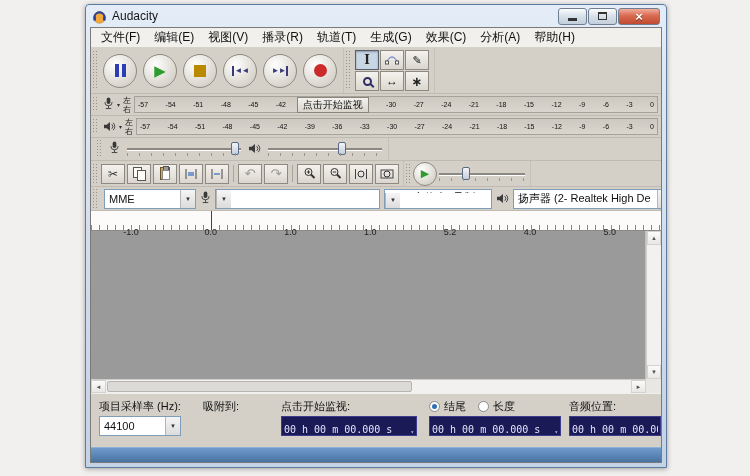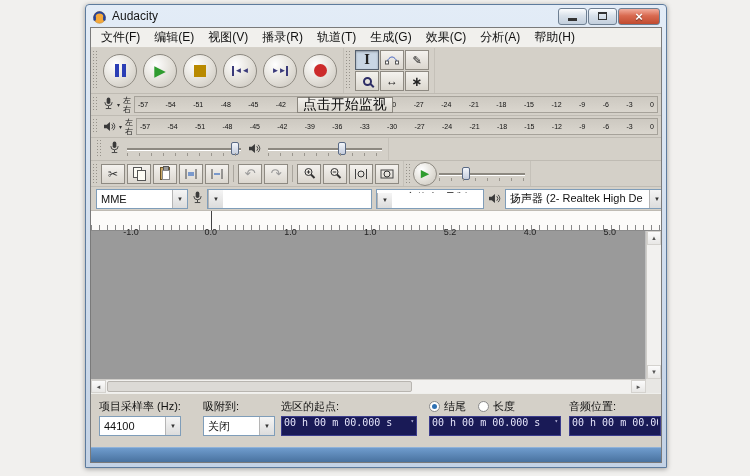--- a/index.html
+++ b/index.html
@@ -77,21 +77,21 @@
   .row-meter { height: 22px; flex: 0 0 22px; }
   .meter { flex: 1; display: flex; align-items: center; gap: 3px; padding: 1px 3px 1px 0; }
   .m-caret { font-size: 6px; color: #333; }
   .chan { display: flex; flex-direction: column; font-size: 8px; line-height: 9px; color: #222; }
   .m-scale {
     position: relative; flex: 1; height: 17px; border: 1px solid #a6a29a;
     background: linear-gradient(#cdc9c1, #dad6ce); display: flex; align-items: center;
   }
   .m-nums { flex: 1; display: flex; justify-content: space-between; padding: 0 3px; font-size: 7px; color: #111; }
   .monitor-btn {
-    position: absolute; left: 31%; top: 0; height: 16px; padding: 0 5px; font-size: 14px; color:#111;
+    position: absolute; left: 31%; top: 0; height: 16px; padding: 0 5px; font-size: 10px; color:#111;
     background: linear-gradient(#f4f2ee, #d9d5cd); border: 1px solid #8a867e;
     display: flex; align-items: center; white-space: nowrap;
   }
   
   .row-mixer { height: 23px; flex: 0 0 23px; }
   .mixer { display: flex; align-items: center; gap: 5px; padding: 0 4px; }
   .slider { position: relative; width: 118px; height: 16px; }
   .slider::before { content: ""; position: absolute; left: 2px; right: 2px; top: 7px; height: 2px; background: #8d8981; border-bottom: 1px solid #fff; }
   .slider::after { content: ""; position: absolute; left: 2px; right: 2px; bottom: 1px; height: 3px;
     background-image: repeating-linear-gradient(to right, #9a968e 0 1px, transparent 1px 12px); }
@@ -111,21 +111,21 @@
   .ic-paste { position: relative; width: 10px; height: 13px; background: #c9a96a; border: 1px solid #6b5326; }
   .ic-paste::before { content: ""; position: absolute; left: 2px; top: -2px; width: 4px; height: 3px; background: #9a9a9a; border: 1px solid #555; }
   .ic-paste::after { content: ""; position: absolute; left: 1px; top: 2px; width: 6px; height: 8px; background: #fff; border: 1px solid #888; }
   .e-svg { display: block; }
   
   .ps-btn { width: 24px; height: 24px; border-radius: 50%;
     background: radial-gradient(circle at 35% 30%, #fff, #e2dfd8 55%, #c7c3bb);
     border: 1px solid #8e8a82; display: flex; align-items: center; justify-content: center; }
   .ps-btn .ic-play { font-size: 11px; }
   
-  .row-device { height: 24px; flex: 0 0 24px; justify-content: center; }
+  .row-device { height: 24px; flex: 0 0 24px; }
   .device-bar { display: flex; align-items: center; gap: 4px; padding: 0 3px 0 0; flex: 1; }
   .combo { height: 20px; background: #fff; border: 1px solid #7f9db9; display: flex; align-items: center; font-size: 11px; color: #111; }
   .combo .val { padding: 0 4px; white-space: nowrap; overflow: hidden; flex: 1; }
   .combo .arrow { width: 15px; align-self: stretch; background: linear-gradient(#f5f5f5, #dcdcdc); border-left: 1px solid #b5b5b5;
     display: flex; align-items: center; justify-content: center; font-size: 6px; color: #333; flex: 0 0 15px; }
   .c-host { width: 92px; } .c-input { width: 165px; } .c-chan { width: 108px; flex-direction: column; } .c-output { width: 160px; }
   
   .ruler { height: 20px; flex: 0 0 20px; position: relative; background: #fcfbf9; border-bottom: 1px solid #8a8a8a; font-size: 9px; color: #222; }
   .ruler-ticks { position: absolute; left: 0; right: 0; bottom: 0; height: 5px;
     background-image: repeating-linear-gradient(to right, #888 0 1px, transparent 1px 8px); }
@@ -137,21 +137,21 @@
   .vscroll { background: #f2f1ef; display: flex; flex-direction: column; justify-content: space-between; align-items: center; border-left: 1px solid #cfcdc9; }
   .hscroll { background: #f2f1ef; position: relative; display: flex; align-items: center; justify-content: space-between; border-top: 1px solid #cfcdc9; }
   .sc-btn { width: 15px; height: 13px; display: flex; align-items: center; justify-content: center; font-size: 6px; color: #555; background: linear-gradient(#fbfbfb,#e8e7e5); border: 1px solid #d4d2ce; }
   .vscroll .sc-btn { width: 14px; height: 14px; }
   .h-thumb { position: absolute; left: 16px; top: 1px; height: 11px; width: 55%; background: #dcdad6; border: 1px solid #b8b5b0; border-radius: 2px; }
   .corner { background: #e8e7e4; }
   
   .selbar { position: relative; height: 54px; flex: 0 0 54px; background: #d4d0c8; border-top: 1px solid #efefec; font-size: 11px; color: #111; }
   .sb-label { position: absolute; top: 5px; white-space: nowrap; }
   .sb-ctl { position: absolute; top: 22px; height: 20px; align-items: center; }
-  .timefield { display: flex; align-items: flex-start; height: 20px; background: #191a56; border: 1px solid #3b3c8c; color: #e4e4fa;
+  .timefield { display: flex; align-items: flex-end; height: 20px; background: #191a56; border: 1px solid #3b3c8c; color: #e4e4fa;
     font-family: "DejaVu Sans Mono", monospace; font-size: 10px; padding: 0 2px; }
   .tf-text { white-space: nowrap; overflow: hidden; flex: 1; }
   .tf-caret { font-size: 6px; color: #b9b9dd; padding-left: 2px; }
   .radio-group { position: absolute; top: 5px; left: 338px; display: flex; gap: 12px; }
   .radio { display: inline-flex; align-items: center; gap: 4px; }
   .rdot { width: 11px; height: 11px; border: 1px solid #8a8a8a; border-radius: 50%; background: #fff; position: relative; }
   .rdot.checked::after { content: ""; position: absolute; inset: 2px; border-radius: 50%; background: #2f71b3; }
   
   .statusbar { height: 15px; flex: 0 0 15px; background: linear-gradient(#6f9ccd, #49729f); border-top: 1px solid #8fb2d9; font-size: 10px; color: #fff; }
 </style>
@@ -507,26 +507,22 @@
     </div>
 
     <div class="selbar">
       <span class="sb-label" style="left:8px">项目采样率 (Hz):</span>
       <div class="sb-ctl combo" style="left:8px;width:82px">
         <span class="val">44100</span>
         <span class="arrow">▼</span>
       </div>
 
       <span class="sb-label" style="left:112px">吸附到:</span>
-      <div class="sb-ctl combo" style="left:112px;width:72px">
-        <span class="val">关闭</span>
-        <span class="arrow">▼</span>
-      </div>
-
-      <span class="sb-label" style="left:190px">选区的起点:</span>
+
+      <span class="sb-label" style="left:190px">点击开始监视:</span>
       <div class="sb-ctl timefield" style="left:190px;width:136px">
         <span class="tf-text">00 h 00 m 00.000 s</span>
         <span class="tf-caret">▾</span>
       </div>
 
       <div class="radio-group">
         <span class="radio">
           <span class="rdot checked"></span>
           <span>结尾</span>
         </span>

